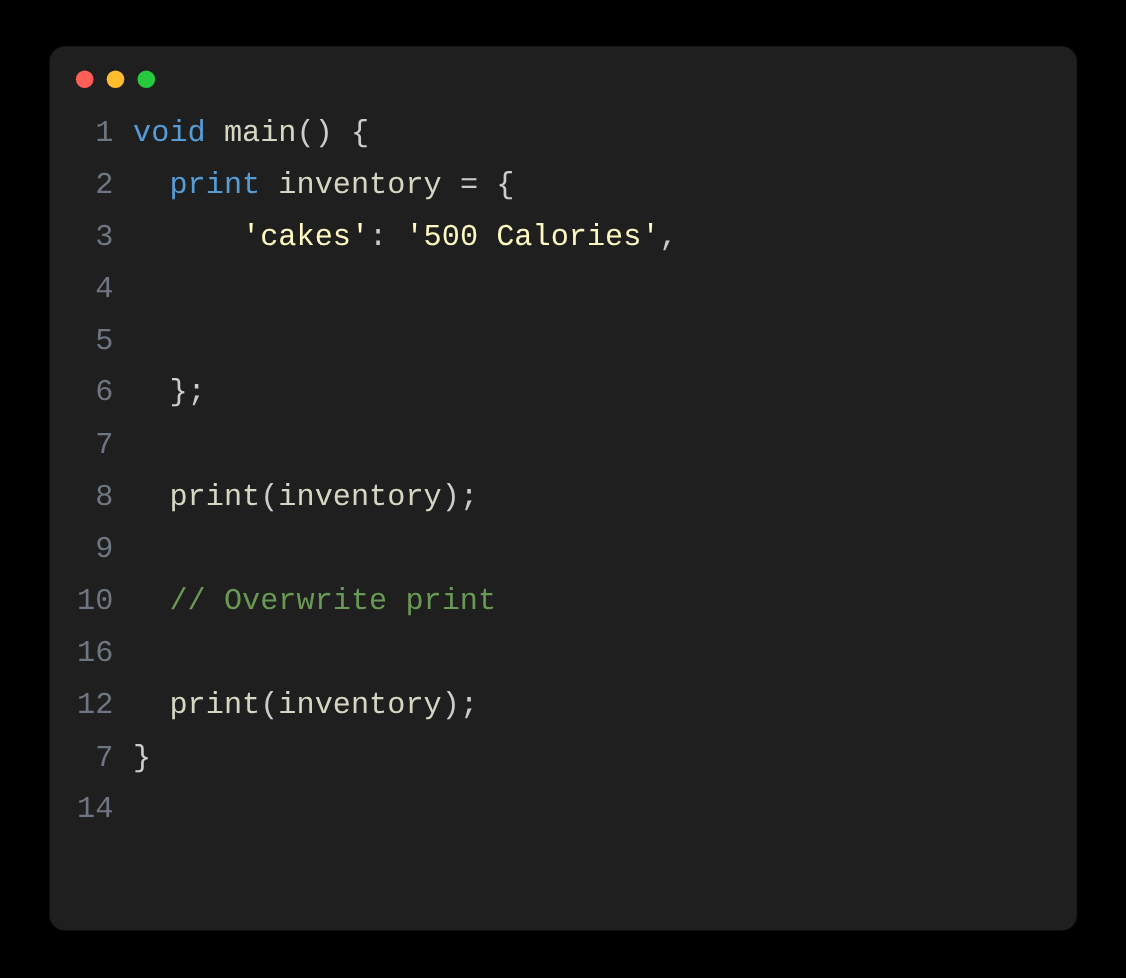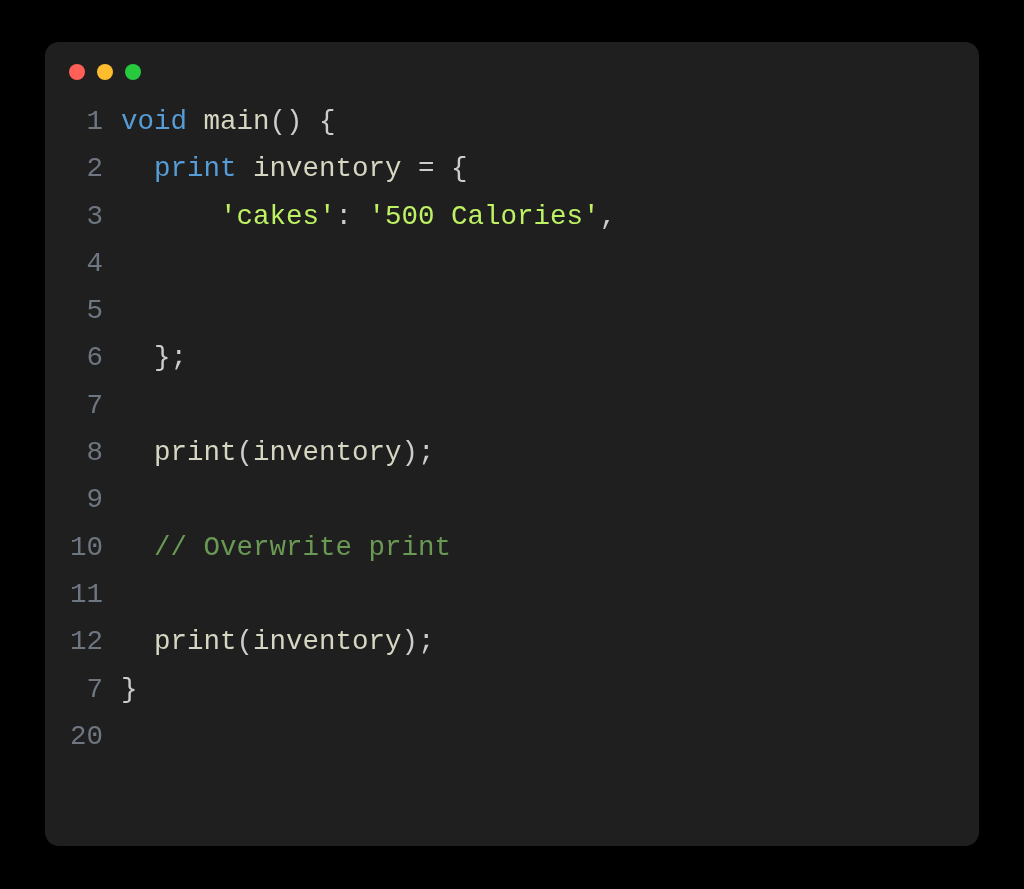--- a/index.html
+++ b/index.html
@@ -50,21 +50,21 @@
     color: #6e7681;
     user-select: none;
     flex-shrink: 0;
   }
   .code {
     color: #c9d1d9;
   }
   .tok-keyword   { color: #569cd6; }
   .tok-ident     { color: #d6d6c2; }
   .tok-call      { color: #d6d6c2; margin-top: 40px; }
-  .tok-string    { color: #bef264; }
+  .tok-string    { color: #fef9c3; }
   .tok-punct     { color: #cccccc; }
   .tok-comment   { color: #6a9955; }
 </style>
 </head>
 <body>
 
 <div class="window">
   <div class="titlebar">
     <div class="dot" style="background:#ff5f56"></div>
     <div class="dot" style="background:#ffbd2e"></div>
@@ -74,18 +74,18 @@
       <div class="line"><span class="gutter">1</span><span class="code"><span class="tok-keyword">void</span><span class="tok-punct"> </span><span class="tok-ident">main</span><span class="tok-punct">() {</span></span></div>
       <div class="line"><span class="gutter">2</span><span class="code"><span class="tok-punct">  </span><span class="tok-keyword">print</span><span class="tok-punct"> </span><span class="tok-ident">inventory</span><span class="tok-punct"> = {</span></span></div>
       <div class="line"><span class="gutter">3</span><span class="code"><span class="tok-punct">      </span><span class="tok-string">'cakes'</span><span class="tok-punct">: </span><span class="tok-string">'500 Calories'</span><span class="tok-punct">,</span></span></div>
       <div class="line"><span class="gutter">4</span></div>
       <div class="line"><span class="gutter">5</span></div>
       <div class="line"><span class="gutter">6</span><span class="code"><span class="tok-punct">  };</span></span></div>
       <div class="line"><span class="gutter">7</span></div>
       <div class="line"><span class="gutter">8</span><span class="code"><span class="tok-punct">  </span><span class="tok-call">print</span><span class="tok-punct">(</span><span class="tok-ident">inventory</span><span class="tok-punct">);</span></span></div>
       <div class="line"><span class="gutter">9</span><span class="code"><span class="tok-punct"></span></span></div>
       <div class="line"><span class="gutter">10</span><span class="code"><span class="tok-punct">  </span><span class="tok-comment">// Overwrite print</span></span></div>
-      <div class="line"><span class="gutter">11</span></div>
+      <div class="line"><span class="gutter">16</span></div>
       <div class="line"><span class="gutter">12</span><span class="code"><span class="tok-punct">  </span><span class="tok-call">print</span><span class="tok-punct">(</span><span class="tok-ident">inventory</span><span class="tok-punct">);</span></span></div>
       <div class="line"><span class="gutter">7</span><span class="code"><span class="tok-punct">}</span></span></div>
-      <div class="line"><span class="gutter">20</span><span class="code"><span class="tok-punct"></span></span></div>
+      <div class="line"><span class="gutter">14</span><span class="code"><span class="tok-punct"></span></span></div>
     </div>
 </div>
 
 </body></html>

